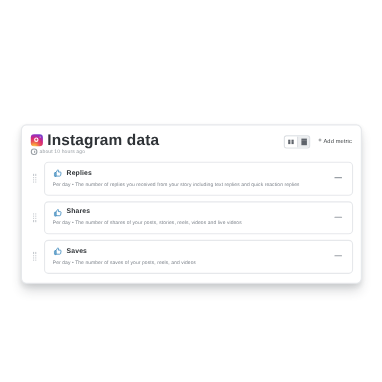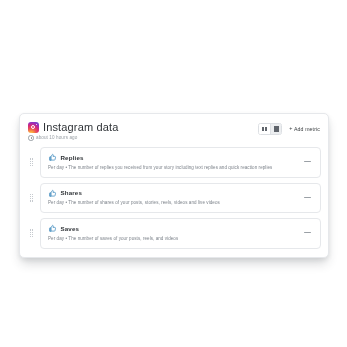--- a/index.html
+++ b/index.html
@@ -78,22 +78,22 @@
   .ig-icon::after {
     content: "";
     position: absolute;
     right: 1.7px; top: 1.7px;
     width: 1.2px; height: 1.2px;
     background: #ffffff;
     border-radius: 50%;
   }
 
   .card-title {
-    font-size: 11px;
-    font-weight: 400;
+    font-size: 14px;
+    font-weight: 700;
     color: #2f3337;
     letter-spacing: 0.15px;
     line-height: 11px;
     white-space: nowrap;
   }
 
   .subtitle-row {
     display: flex;
     align-items: center;
     gap: 2.5px;

